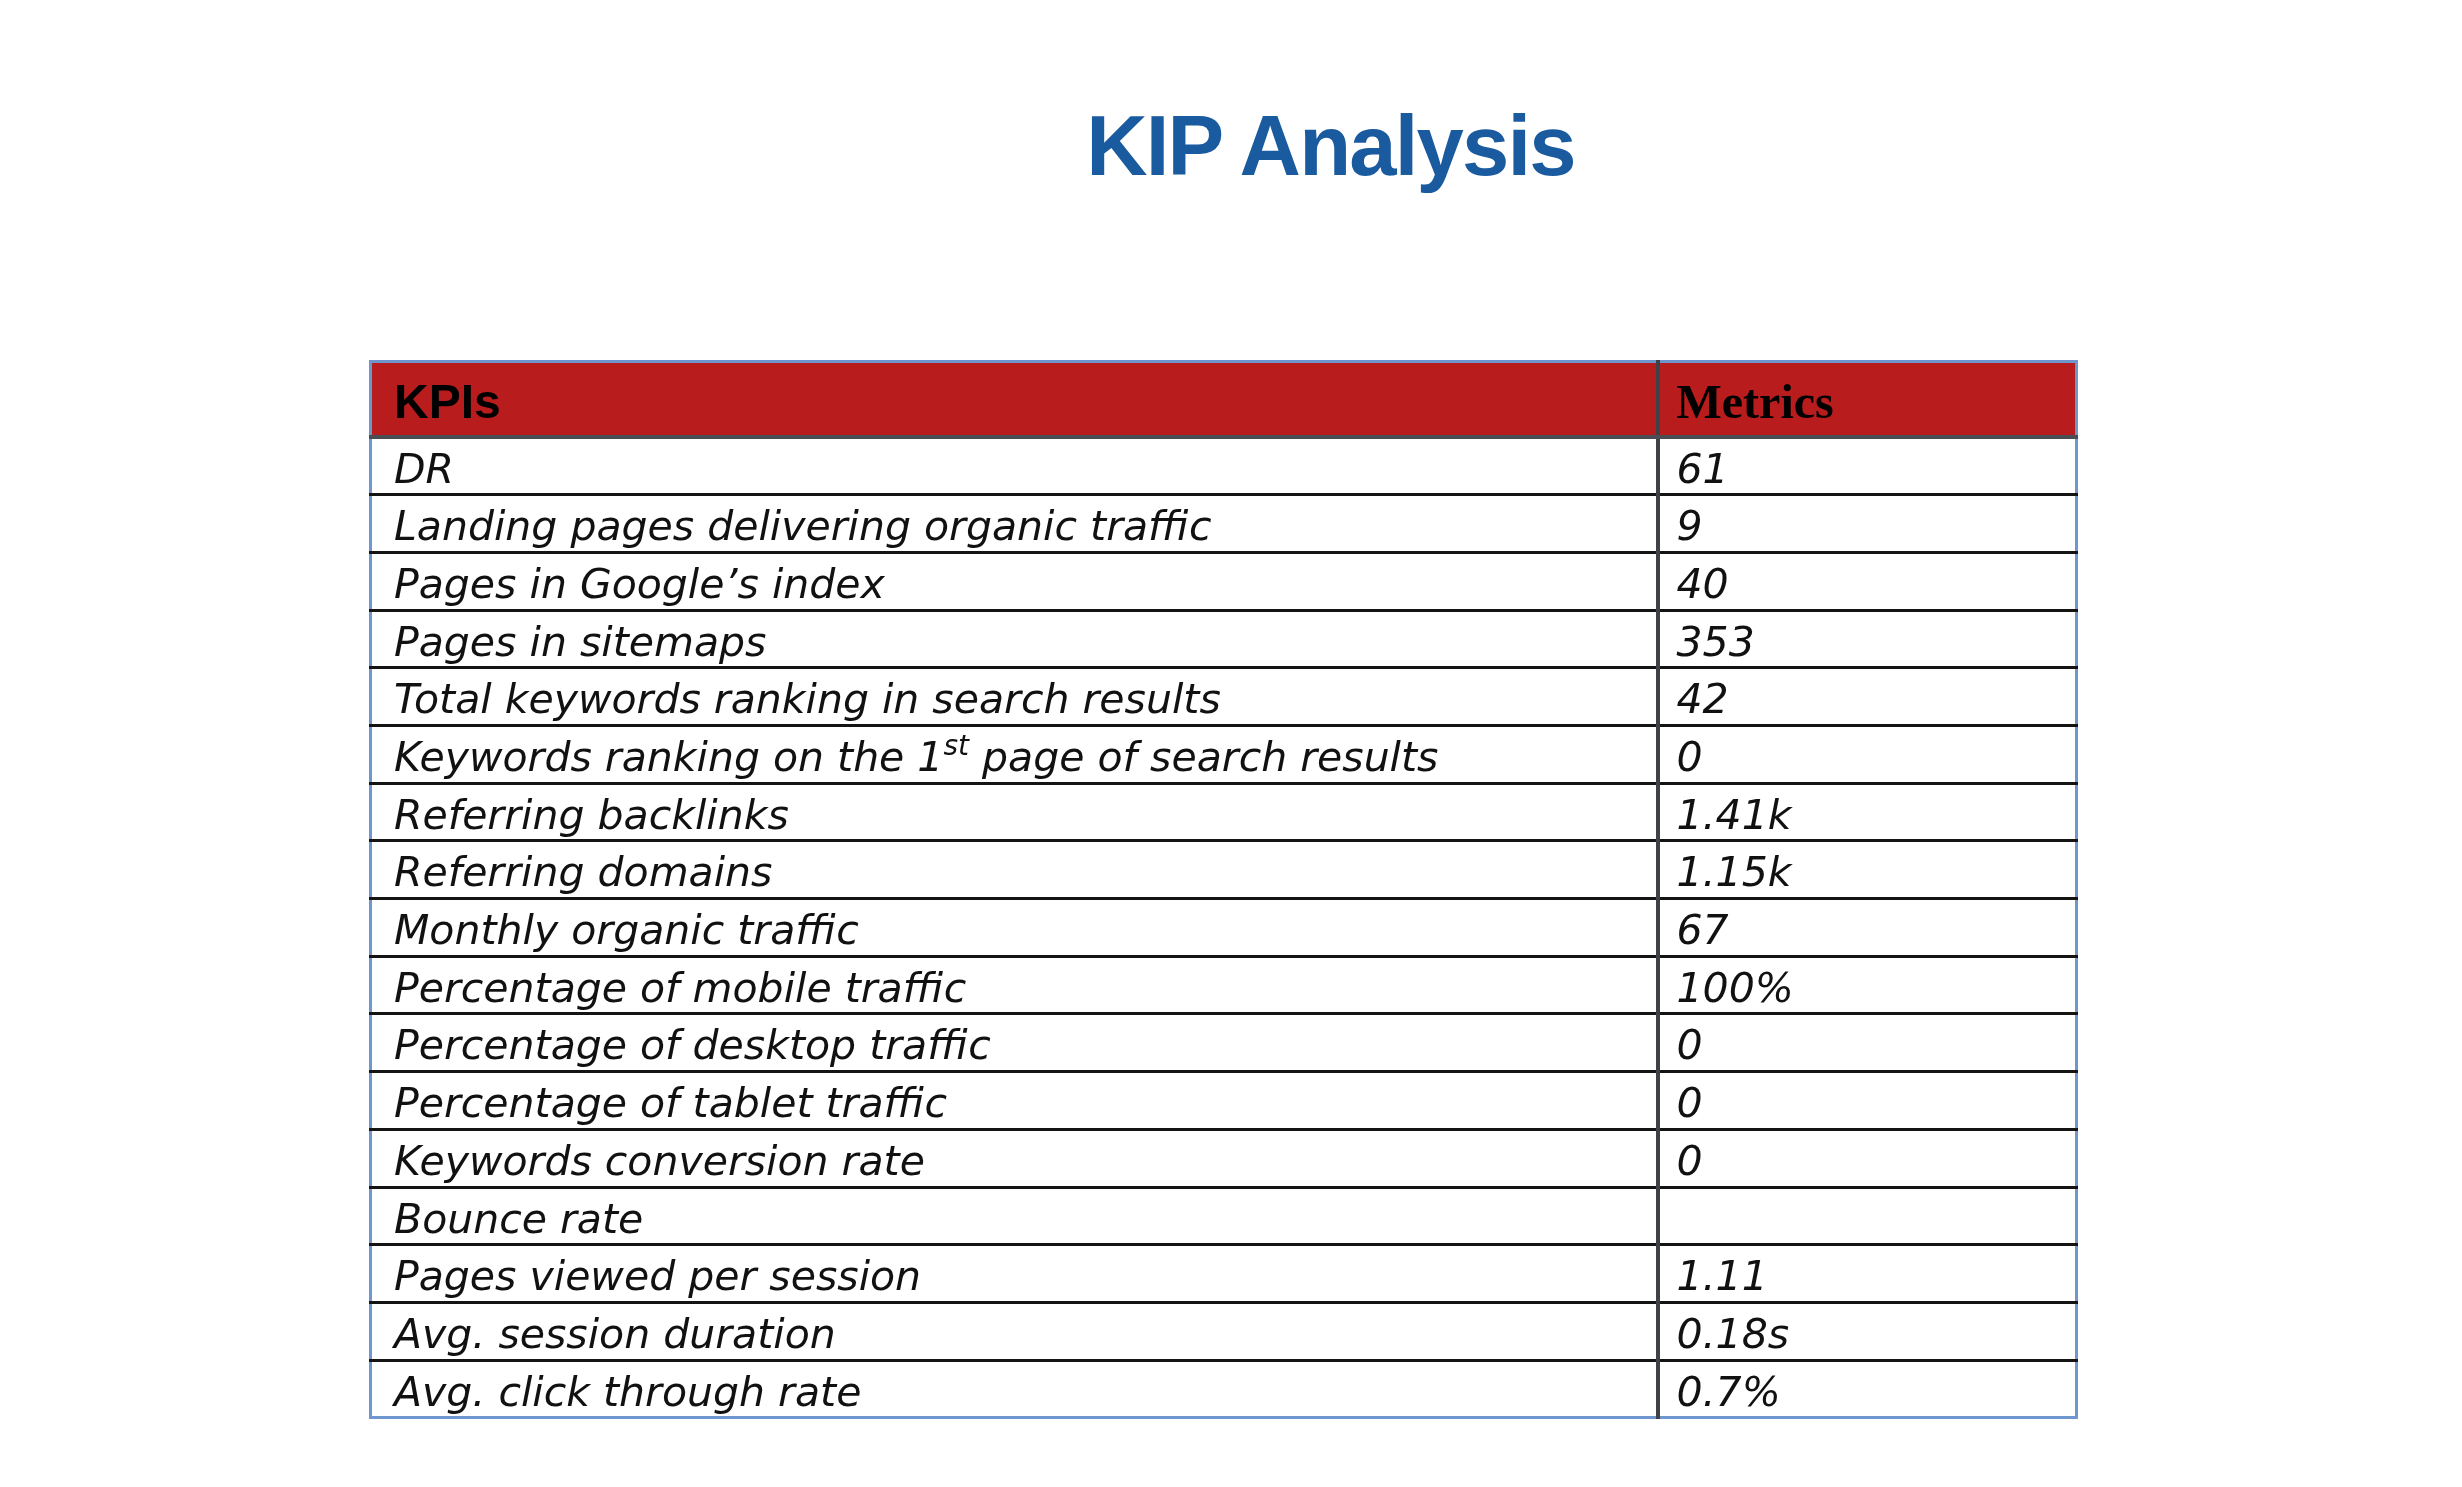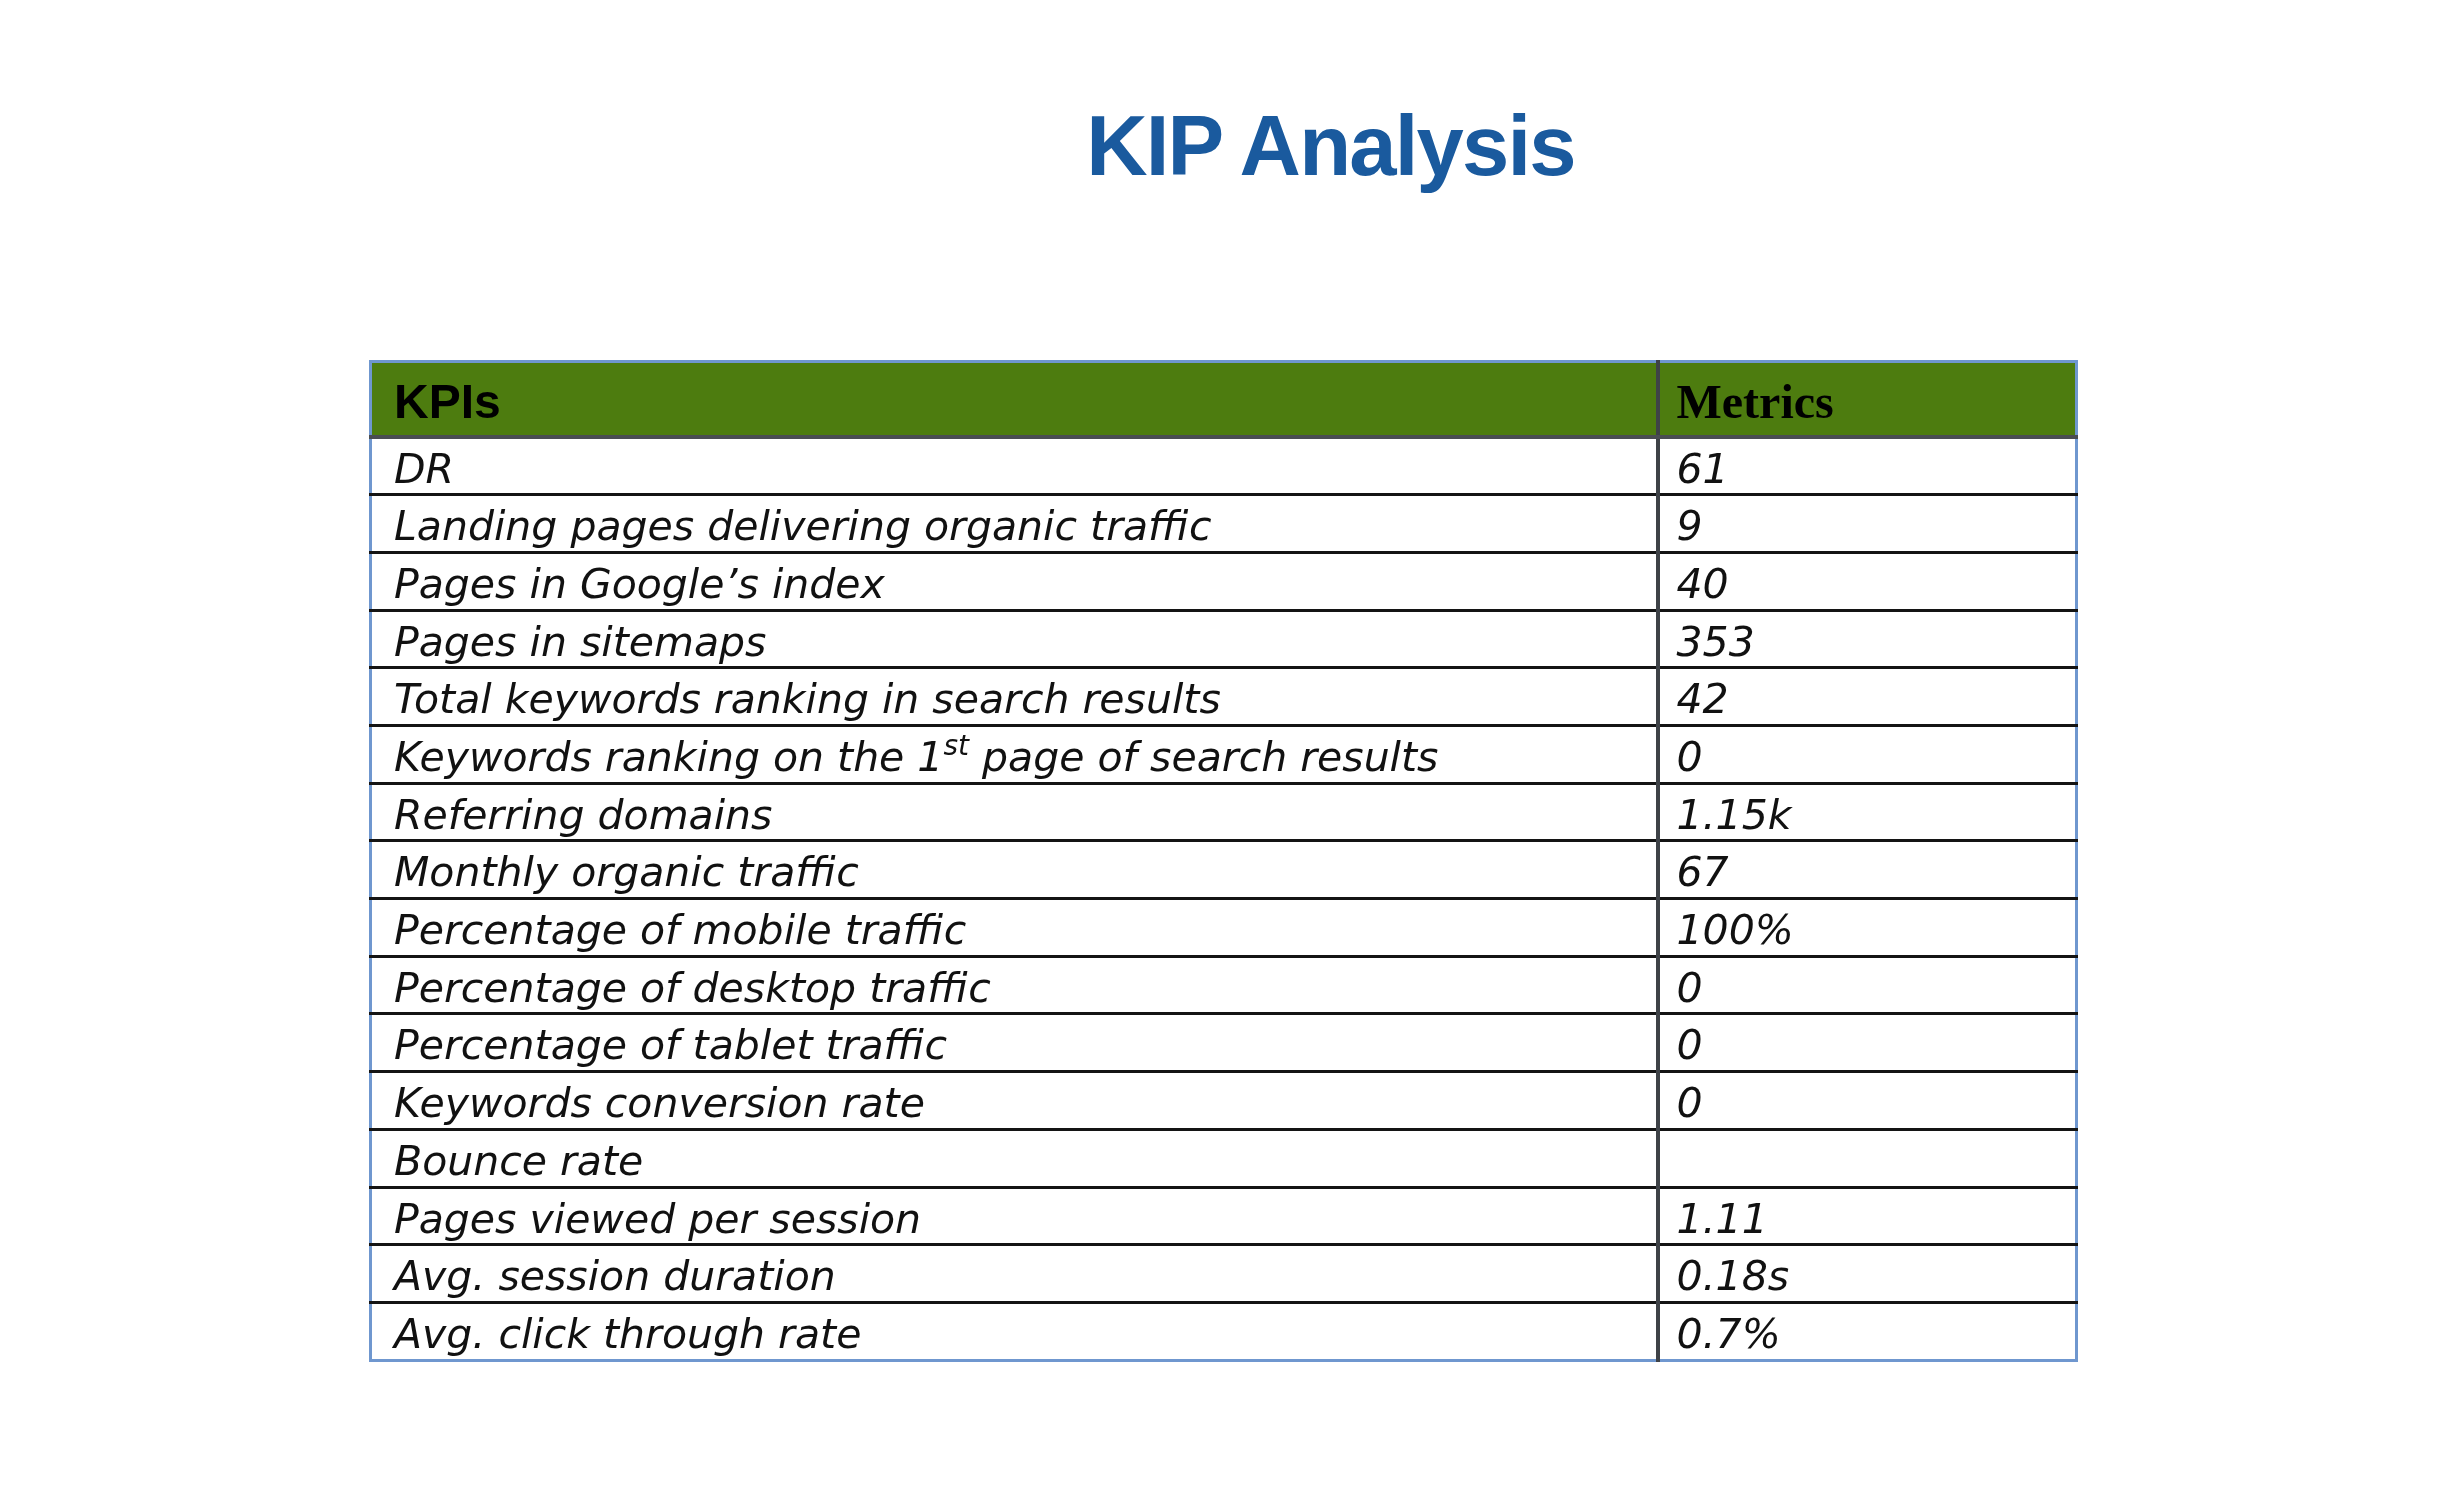--- a/index.html
+++ b/index.html
@@ -33,21 +33,21 @@
       left: 369px;
       top: 360px;
       width: 1705px;
       border-collapse: collapse;
       table-layout: fixed;
       border: 3.7px solid #6f97cf;
     }
     .kpi-table col.col-kpi { width: 1287px; }
     .kpi-table col.col-metric { width: 419px; }
     .kpi-table th {
-      background: #4d7c0f;
+      background: #b91c1c;
       height: 63px;
       padding: 0 0 0 22px;
       text-align: left;
       vertical-align: bottom;
       font-family: "Liberation Sans", sans-serif;
       font-weight: bold;
       font-size: 48px;
       color: #000;
       border-bottom: 4.9px solid #4a4d52;
       line-height: 1;
@@ -119,20 +119,24 @@
     </tr>
     <tr>
       <td>Total keywords ranking in search results</td>
       <td class="metric-cell">42</td>
     </tr>
     <tr>
       <td><span>Keywords ranking on the 1</span><sup>st</sup><span> page of search results</span></td>
       <td class="metric-cell">0</td>
     </tr>
     <tr>
+      <td>Referring backlinks</td>
+      <td class="metric-cell">1.41k</td>
+    </tr>
+    <tr>
       <td>Referring domains</td>
       <td class="metric-cell">1.15k</td>
     </tr>
     <tr>
       <td>Monthly organic traffic</td>
       <td class="metric-cell">67</td>
     </tr>
     <tr>
       <td>Percentage of mobile traffic</td>
       <td class="metric-cell">100%</td>

